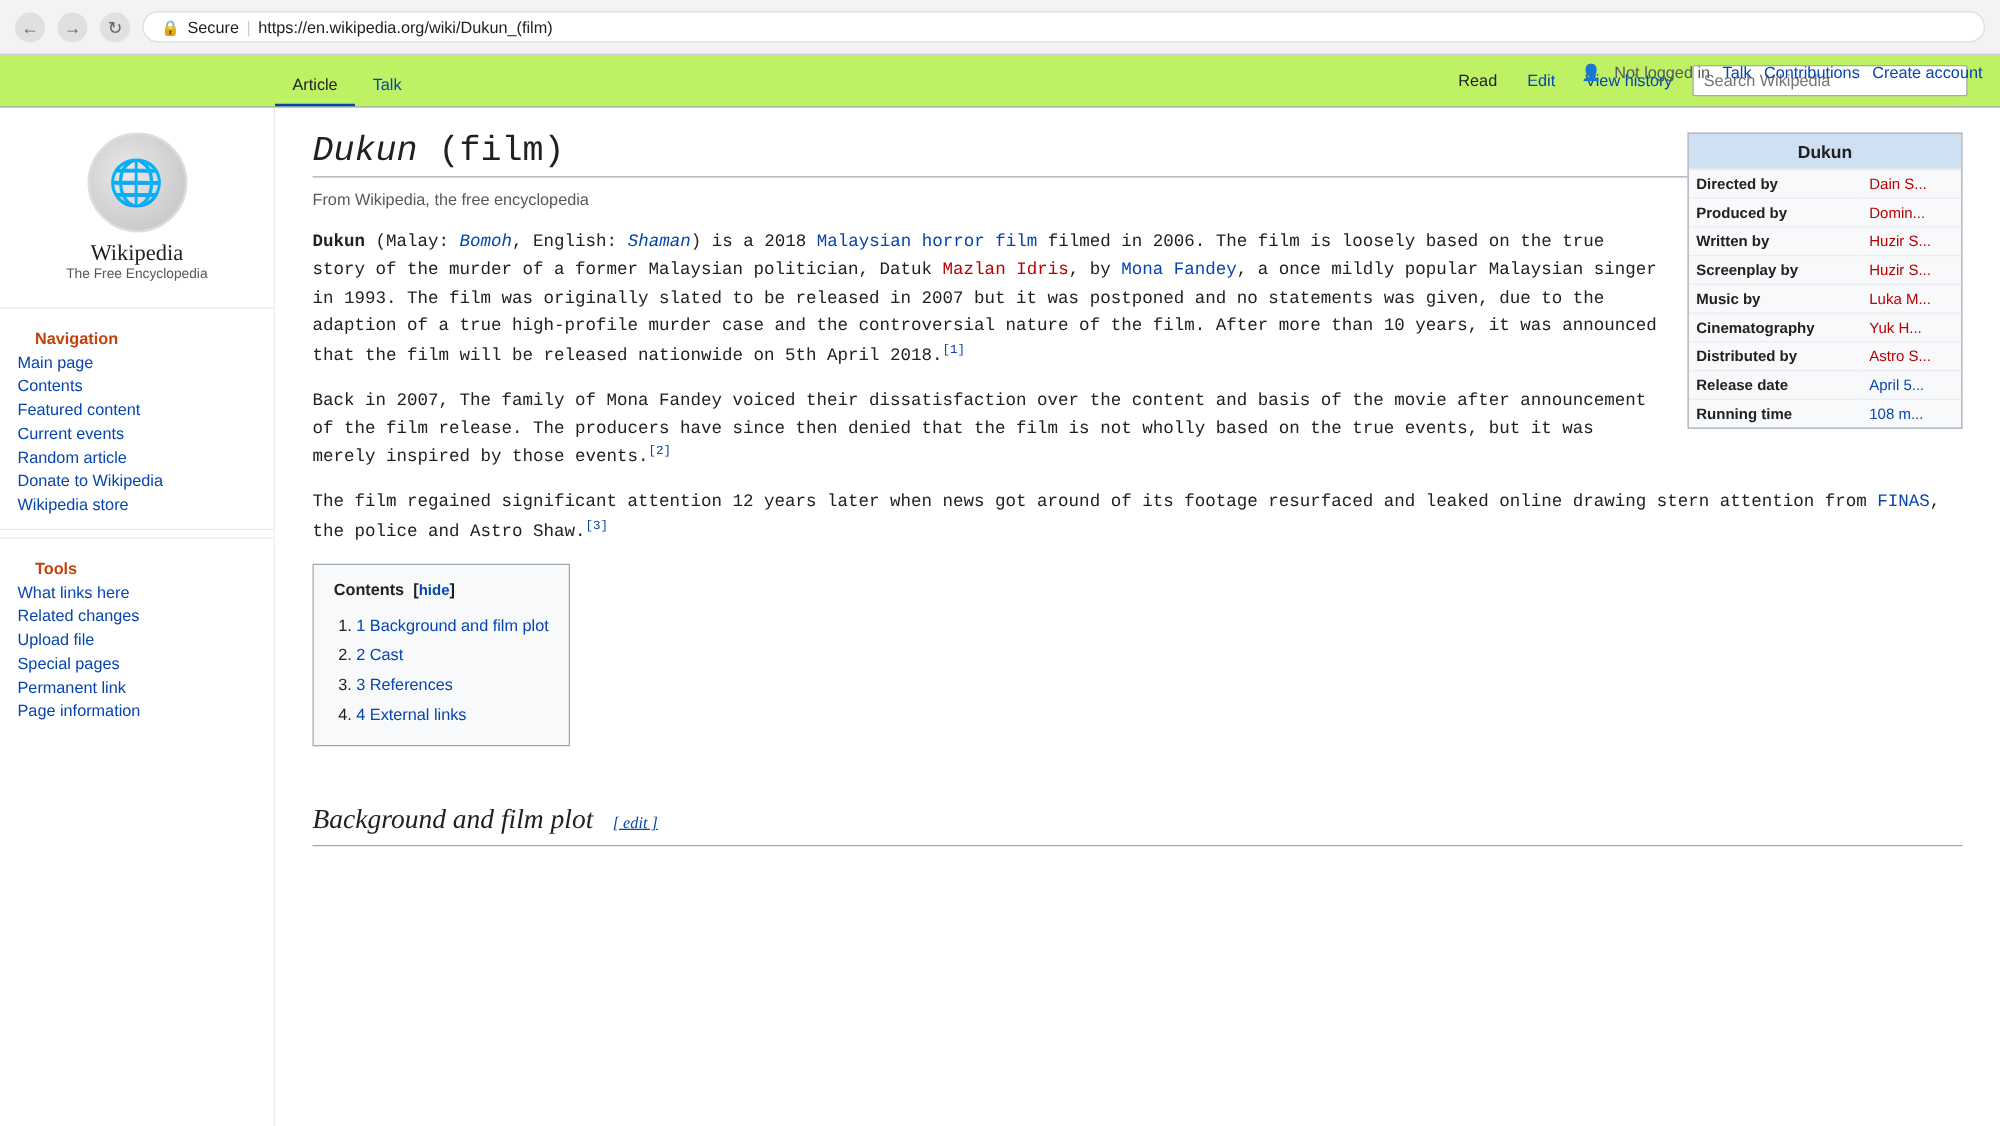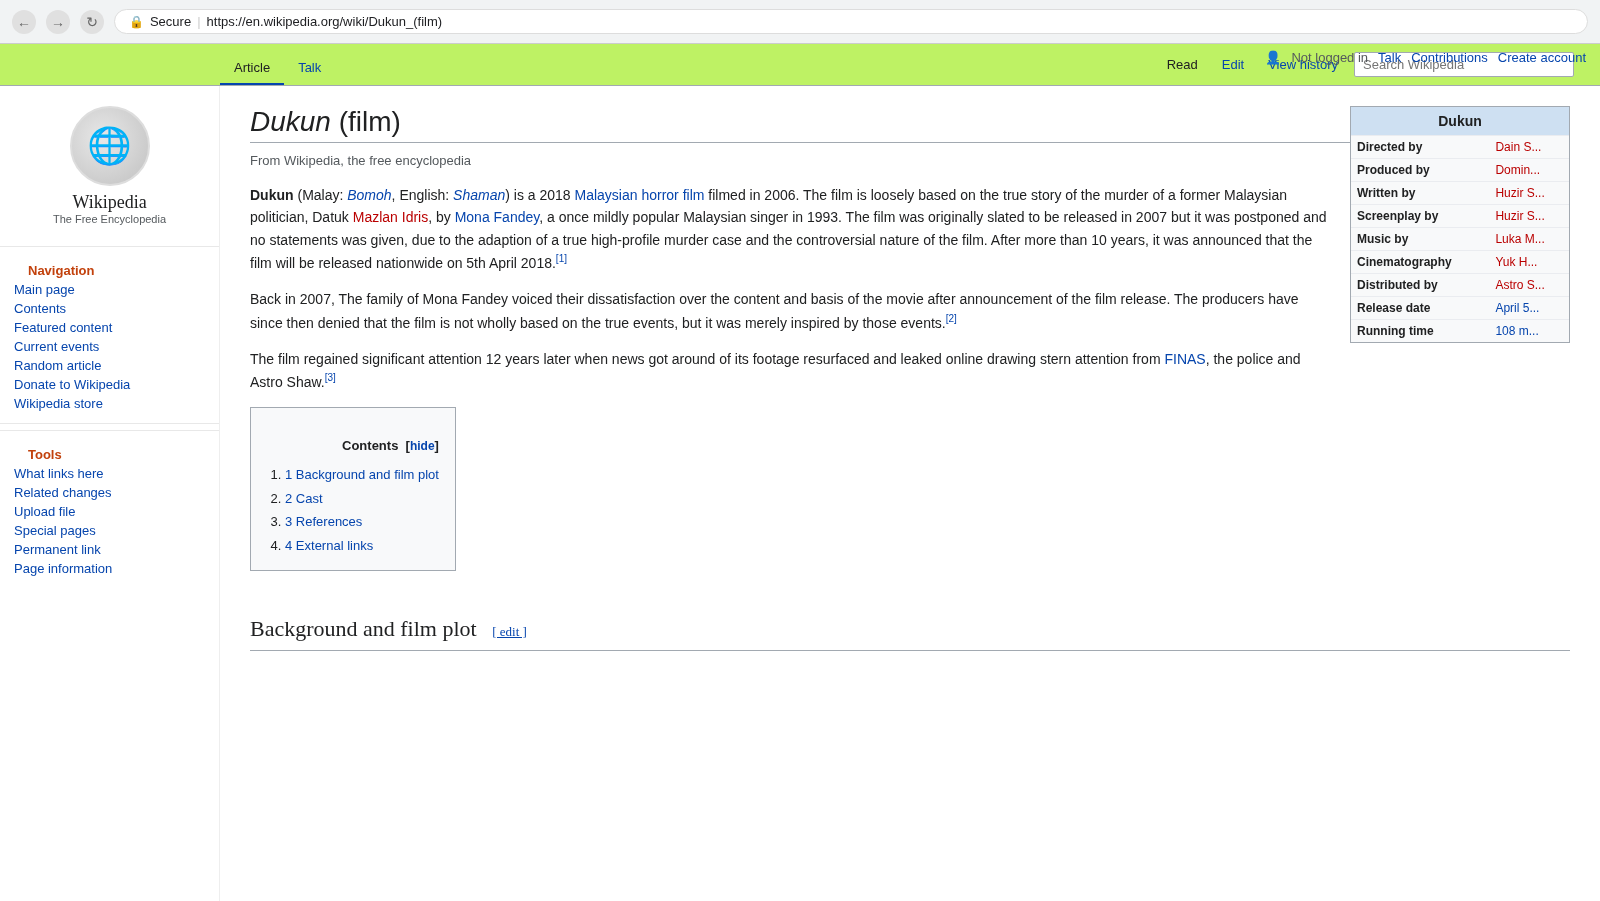--- a/index.html
+++ b/index.html
@@ -144,34 +144,34 @@
 
     
     .content {
       flex: 1;
       overflow-y: auto;
       padding: 20px 30px 30px 30px;
       position: relative;
     }
 
     .page-title {
-      font-family: Liberation Sans, sans-serif;
+      font-family: Liberation Mono, monospace;
       font-size: 28px;
       font-weight: normal;
       border-bottom: 1px solid #a2a9b1;
       padding-bottom: 4px;
       margin-bottom: 10px;
     }
     .page-title em { font-style: italic; }
 
     .from-wiki { font-size: 13px; color: #54595d; margin-bottom: 16px; }
 
     .article-body { font-size: 14px; line-height: 1.6; }
 
-    .article-para { margin-bottom: 14px; }
+    .article-para { margin-bottom: 14px; font-family: Liberation Mono, monospace; }
 
     .link-blue { color: #0645ad; text-decoration: none; }
     .link-red { color: #ba0000; text-decoration: none; }
 
     sup { font-size: 10px; }
     sup a { color: #0645ad; }
 
     
     .infobox {
       float: right;
@@ -201,37 +201,37 @@
       display: inline-block;
       border: 1px solid #a2a9b1;
       background: #f8f9fa;
       padding: 10px 16px;
       font-size: 13px;
       min-width: 200px;
       margin-bottom: 20px;
     }
     .toc-title {
       font-weight: bold;
-      text-align: right;
+      text-align: left;
       margin-bottom: 8px;
       font-size: 13px;
-      margin-top: 18px;
     }
     .toc-hide { color: #0645ad; font-size: 12px; cursor: pointer; }
     .toc ol { padding-left: 18px; }
     .toc li { margin: 3px 0; }
     .toc a { color: #0645ad; text-decoration: none; }
 
     .section-title {
       font-family: 'Linux Libertine', Georgia, serif;
       font-size: 22px;
       font-weight: normal;
       border-bottom: 1px solid #a2a9b1;
       padding-bottom: 4px;
       margin: 20px 0 10px;
+      font-style: italic;
     }
     .edit-link { font-size: 13px; color: #0645ad; margin-left: 10px; }
   </style>
 </head>
 <body>
 
 <div class="browser-chrome">
   <button class="nav-btn">←</button>
   <button class="nav-btn">→</button>
   <button class="nav-btn">↻</button>

